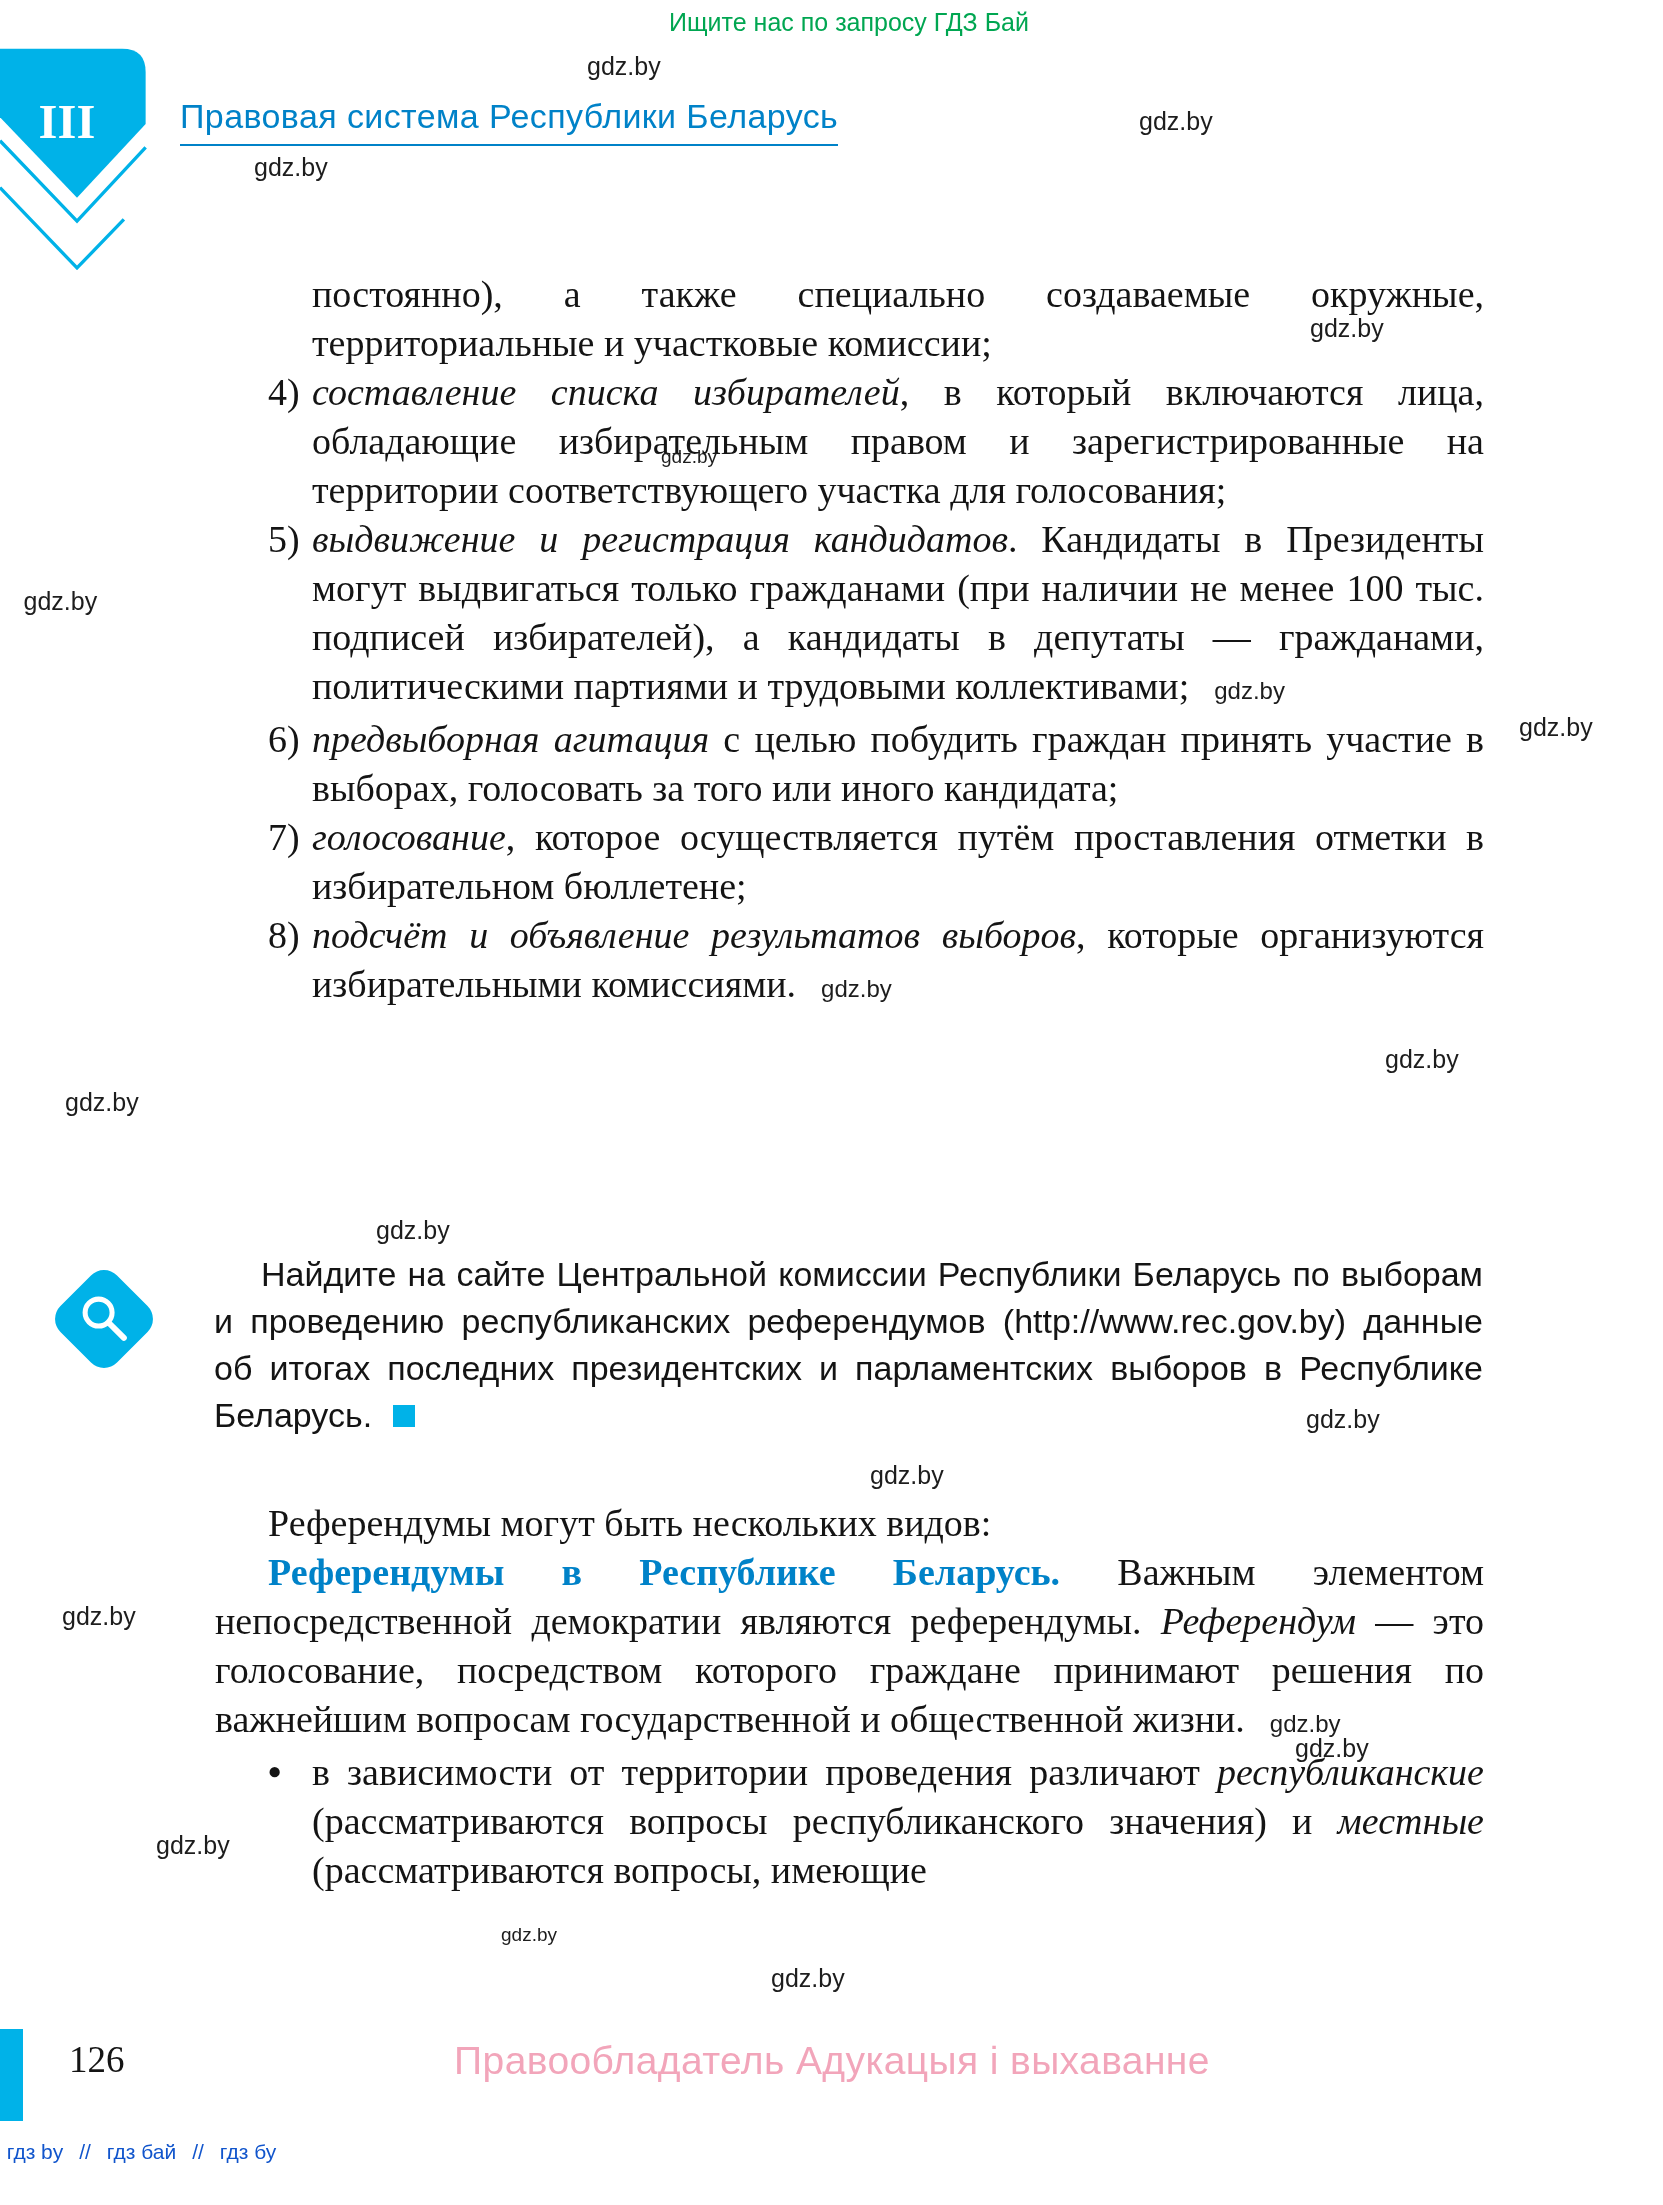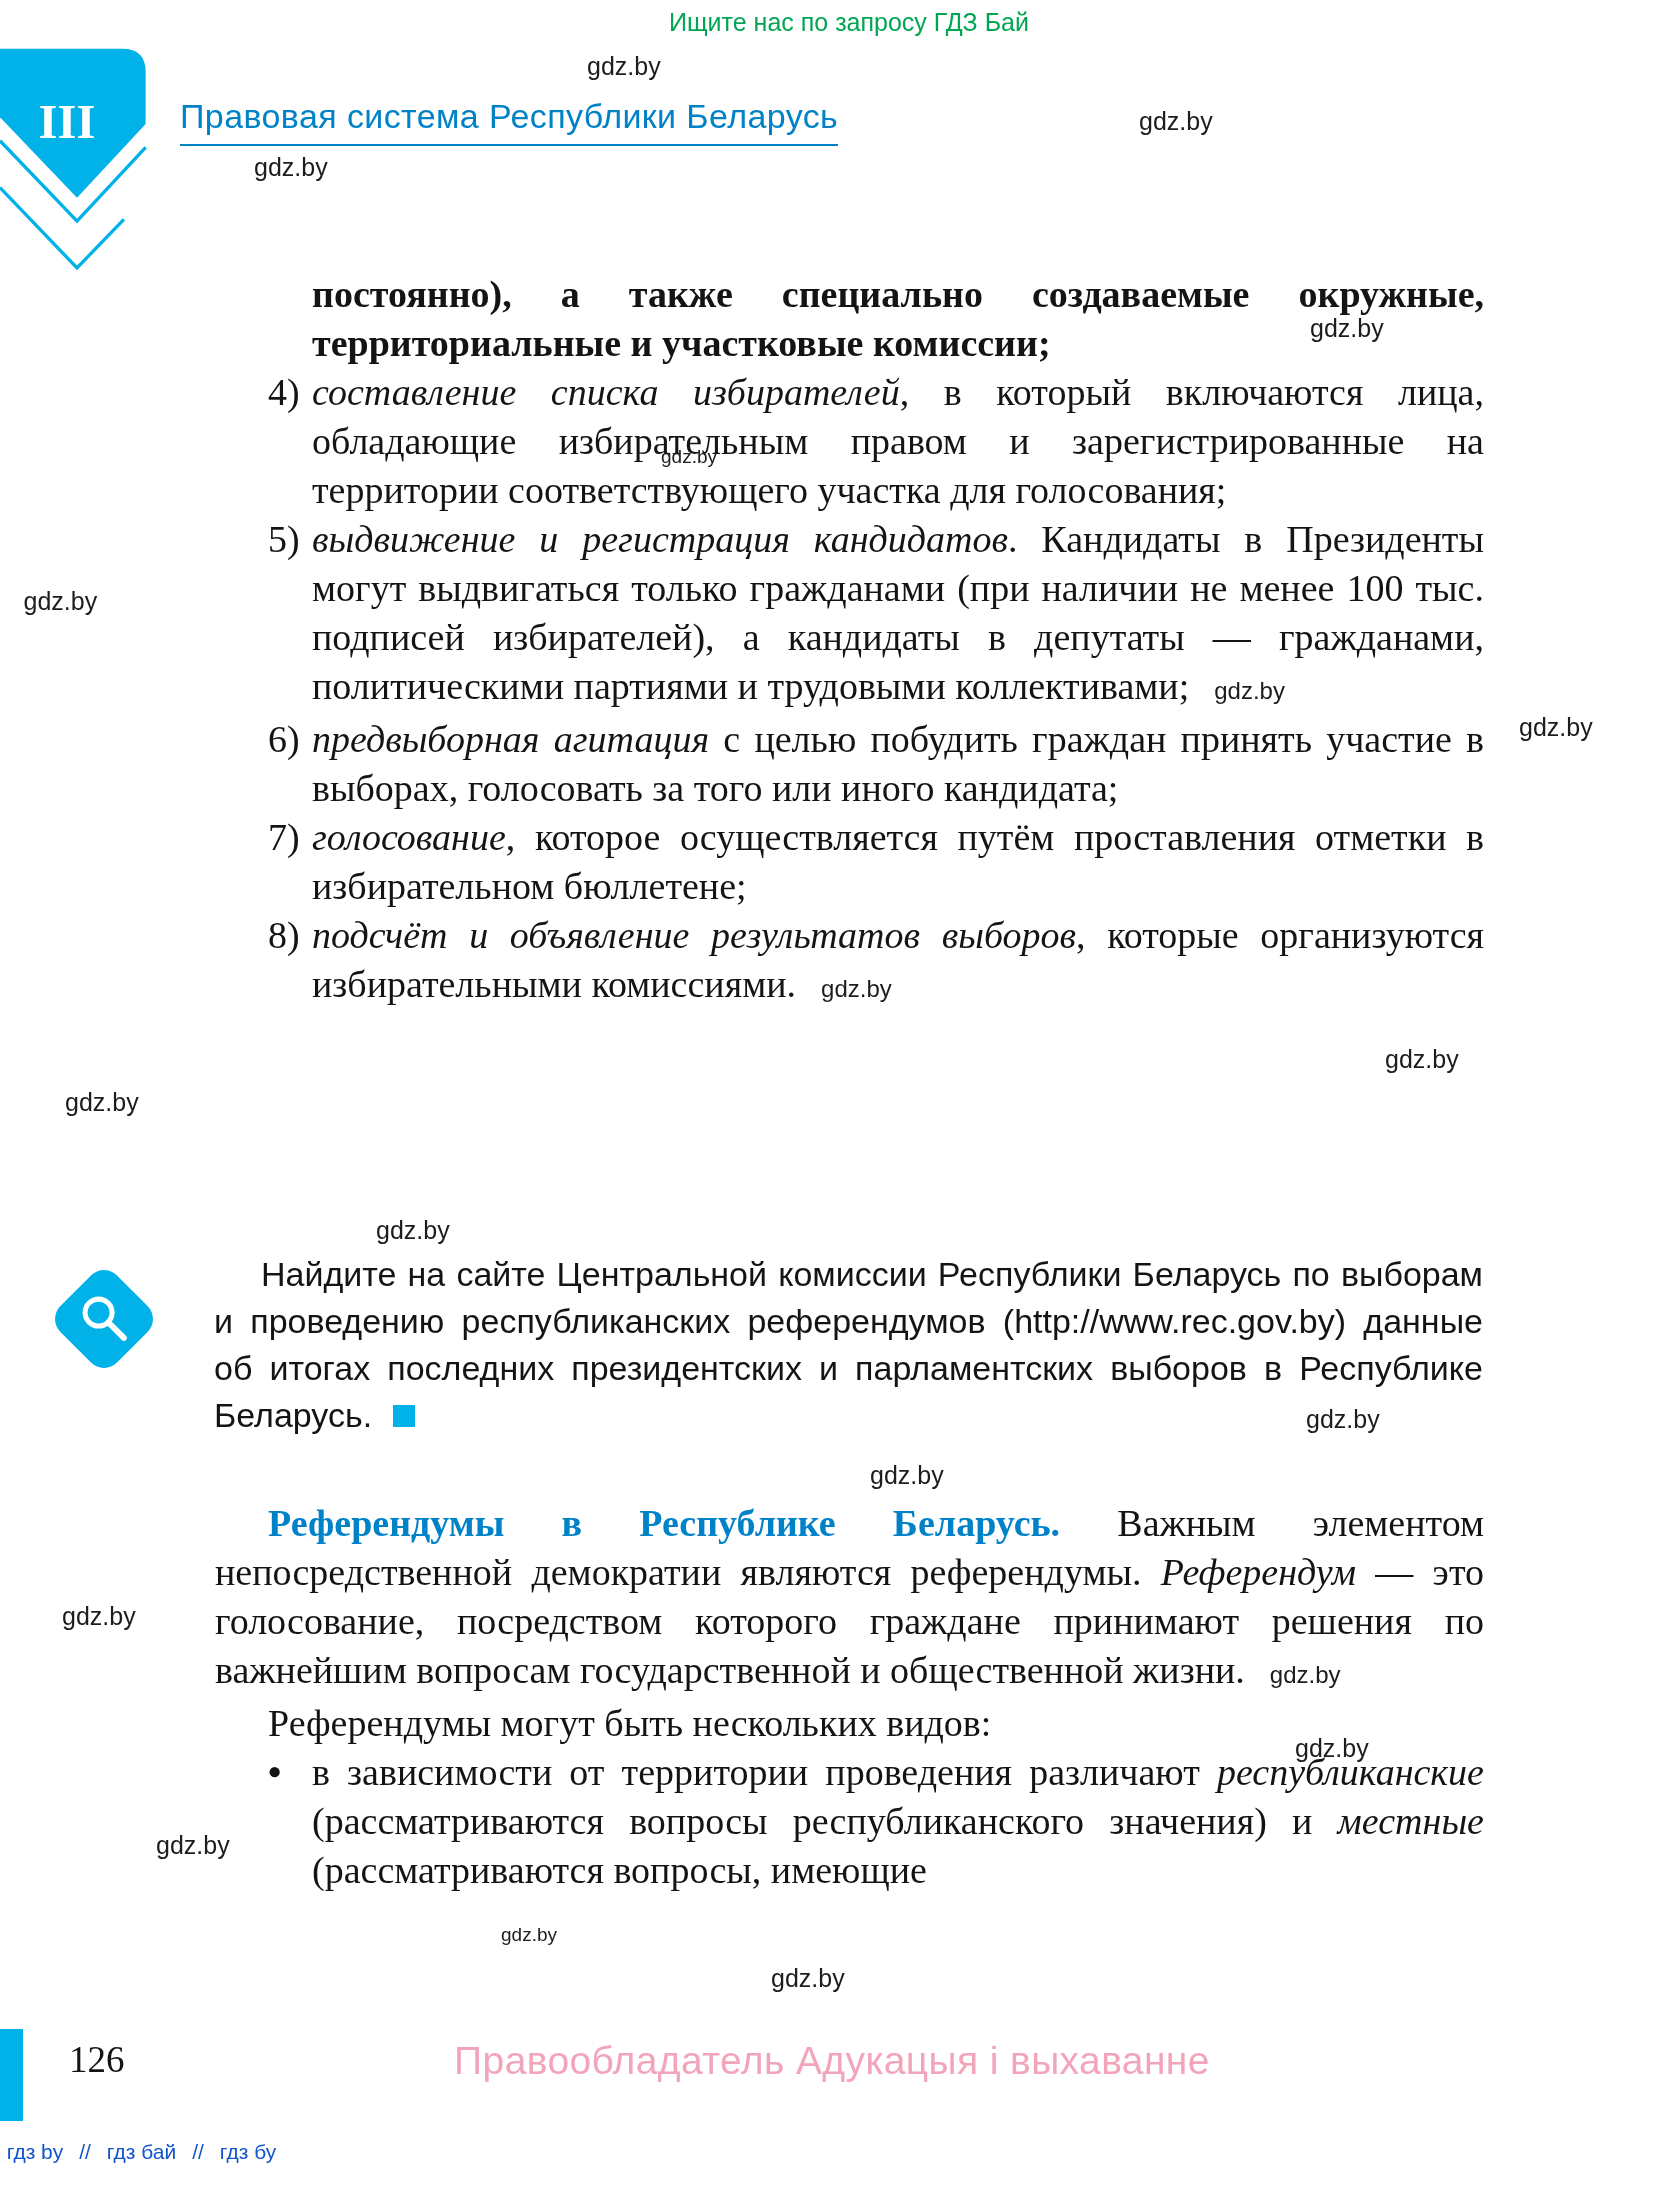--- a/index.html
+++ b/index.html
@@ -43,21 +43,21 @@
     border-bottom: 2.5px solid #0082c8; padding-bottom: 8.4px;
     letter-spacing: 0.4px;
   }
 
   
   .main-text {
     position: absolute; left: 215px; top: 270px; width: 1269px;
     font-size: 38px; line-height: 49px; text-align: justify;
   }
   .main-text p { margin: 0; }
-  .intro { margin-left: 97px !important; font-weight: bold; }
+  .intro { margin-left: 97px !important; }
   .li { margin-left: 53px !important; padding-left: 44px; text-indent: -44px; }
   .num { display: inline-block; width: 44px; text-indent: 0; }
 
   
   .search-block {
     position: absolute; left: 50px; top: 1251px; width: 1434px;
     display: flex; align-items: center;
   }
   .search-icon-wrap { position: relative; flex: 0 0 164px; width: 164px; height: 176px; }
   .diamond {
@@ -159,23 +159,23 @@
       <div class="diamond"></div>
       <svg class="magnifier" width="59" height="59" viewBox="0 0 70 70">
         <circle cx="28" cy="28" r="16" fill="none" stroke="#ffffff" stroke-width="6"></circle>
         <line x1="40" y1="40" x2="58" y2="58" stroke="#ffffff" stroke-width="7" stroke-linecap="round"></line>
       </svg>
     </div>
     <p class="search-text"><span>Найдите на сайте Центральной комиссии Республики Беларусь по выборам и проведению республиканских референдумов (</span><span>http://www.rec.gov.by</span><span>) данные об итогах последних президентских и парламентских выборов в Республике Беларусь. </span><span class="end-square"></span></p>
   </div>
 
   <div class="para-block">
+    <p class="p-indent">Референдумы могут быть нескольких видов:</p>
+
     <p class="p-indent"><b class="runin">Референдумы в Республике Беларусь.</b><span> Важным элементом непосредственной демократии являются референдумы. </span><i>Референдум</i><span> — это голосование, посредством которого граждане принимают решения по важнейшим вопросам государственной и общественной жизни.</span><span class="wm-inline">gdz.by</span></p>
-
-    <p class="p-indent">Референдумы могут быть нескольких видов:</p>
 
     <p class="bullet"><span class="bullet-marker">•</span><span>в зависимости от территории проведения различают </span><i>республиканские</i><span> (рассматриваются вопросы республиканского значения) и </span><i>местные</i><span> (рассматриваются вопросы, имеющие</span></p>
   </div>
 
   <div class="page-bar"></div>
   <div class="page-num">126</div>
   <div class="copyright">Правообладатель Адукацыя і выхаванне</div>
 
   <div class="bottom-links">
     <span class="blink">гдз by</span>

